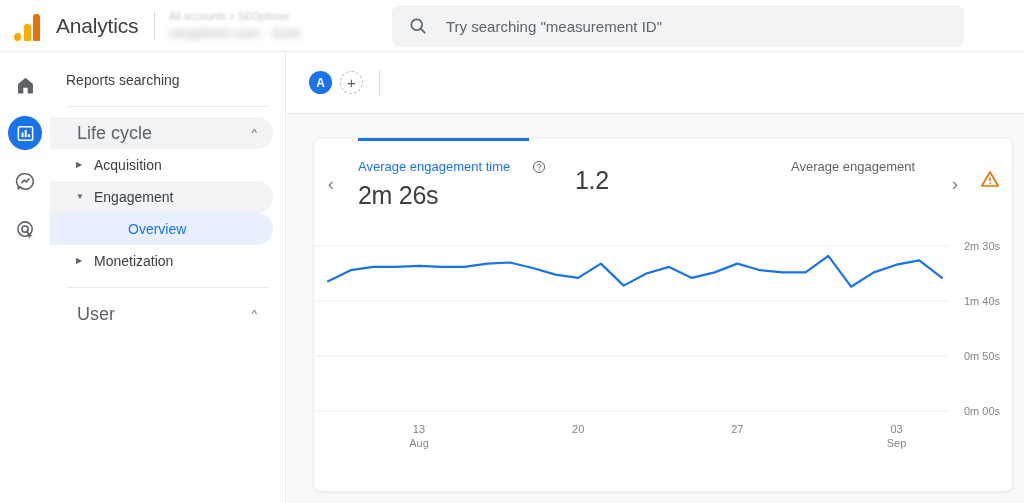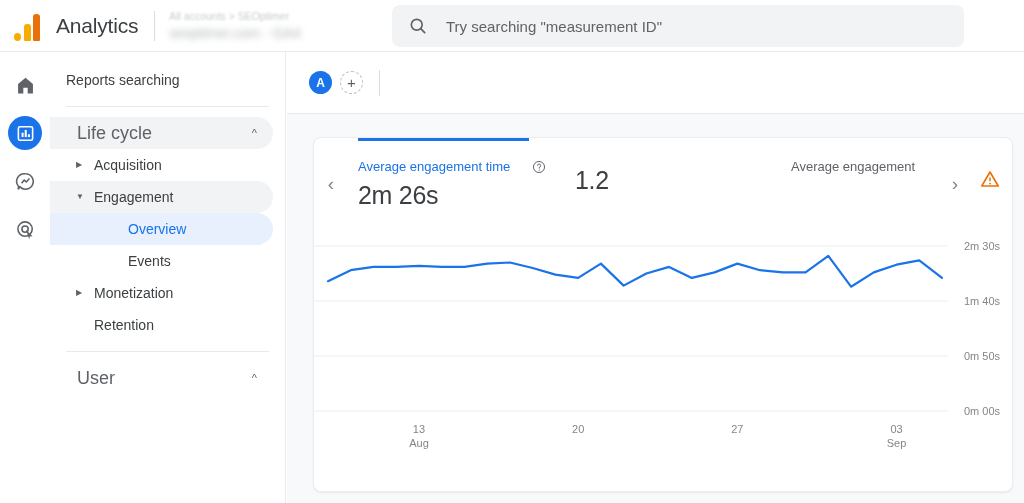--- a/index.html
+++ b/index.html
@@ -217,29 +217,23 @@
       <span class="arrow" style="left:26px">▶</span>
       <span>Acquisition</span>
     </div>
     <div class="nav-item lvl1 hovered">
       <span class="arrow" style="left:26px">▼</span>
       <span>Engagement</span>
     </div>
     <div class="nav-item lvl2 selected">
       <span>Overview</span>
     </div>
-    <div class="nav-item lvl2">
-      <span>Events</span>
-    </div>
     <div class="nav-item lvl1">
       <span class="arrow" style="left:26px">▶</span>
       <span>Monetization</span>
-    </div>
-    <div class="nav-item lvl1">
-      <span>Retention</span>
     </div>
     <div class="nav-sep"></div>
     <div class="nav-item lvl0 group">
       <span class="grp-label">User</span>
       <span class="chev">^</span>
     </div>
   </div>
 
   <div class="main">
 

